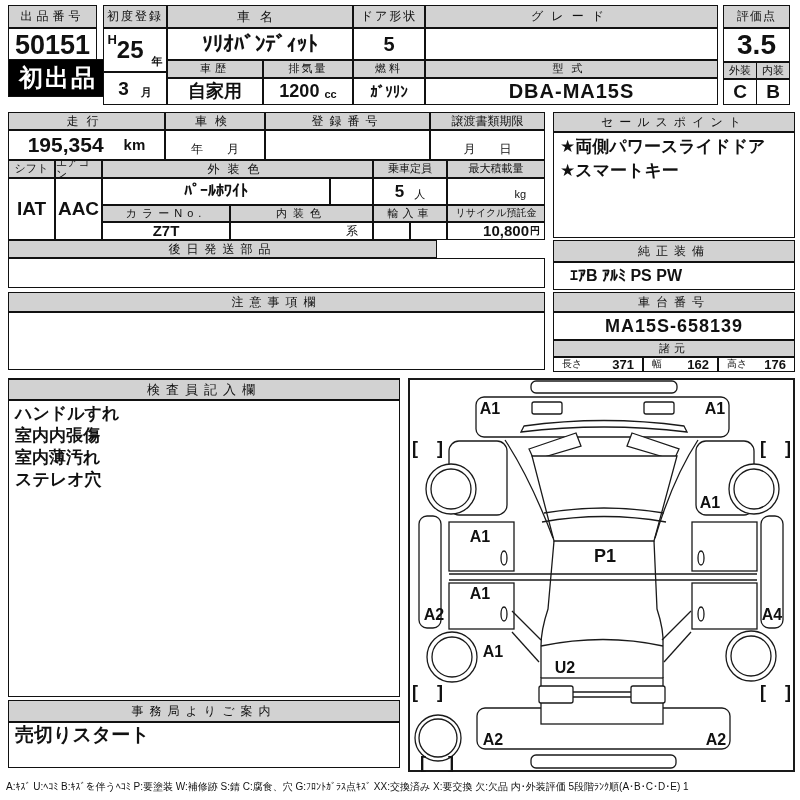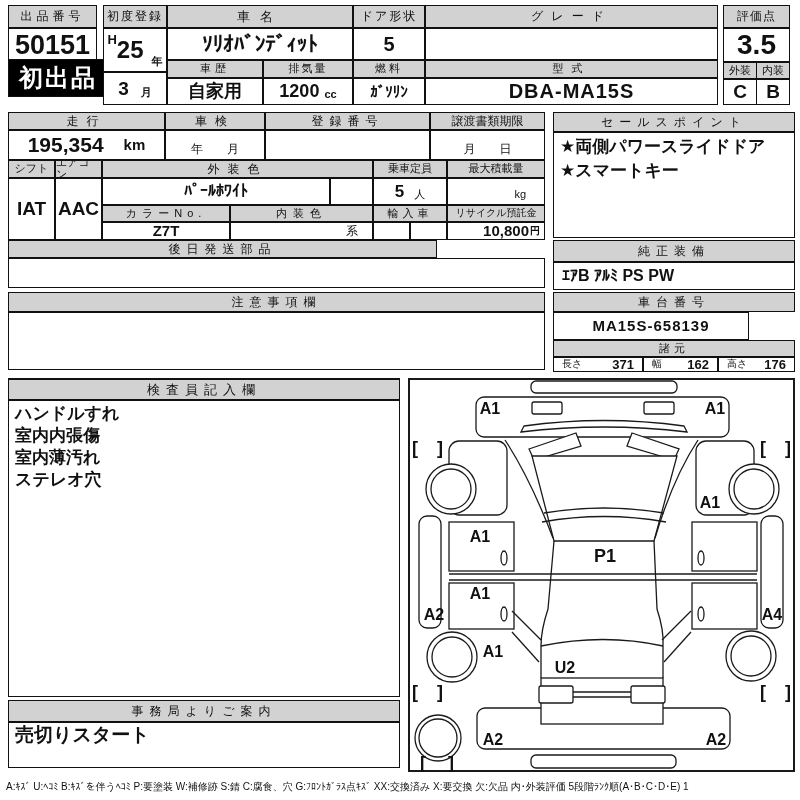--- a/index.html
+++ b/index.html
@@ -113,24 +113,24 @@
   <div>★スマートキー</div>
 </div>
 
 <div class="cell hdr ls6" style="left:8px;top:240px;width:429px;height:18px;font-size:12px">後日発送部品</div>
 <div class="cell" style="left:8px;top:258px;width:537px;height:30px"></div>
 
 <div class="cell hdr ls6" style="left:8px;top:292px;width:537px;height:20px;font-size:12px">注意事項欄</div>
 <div class="cell" style="left:8px;top:312px;width:537px;height:58px"></div>
 
 <div class="cell hdr ls6" style="left:553px;top:240px;width:242px;height:22px;font-size:12px">純正装備</div>
-<div class="cell val left" style="left:553px;top:262px;width:242px;height:28px;font-size:16px;padding-left:8px">ｴｱB ｱﾙﾐ PS PW</div>
+<div class="cell val left" style="left:553px;top:262px;width:242px;height:28px;font-size:16px;padding-left:16px">ｴｱB ｱﾙﾐ PS PW</div>
 
 <div class="cell hdr ls6" style="left:553px;top:292px;width:242px;height:20px;font-size:12px">車台番号</div>
-<div class="cell val" style="left:553px;top:312px;width:196px;height:28px;font-size:15px;letter-spacing:1px">MA15S-658139</div>
+<div class="cell val" style="left:553px;top:312px;width:242px;height:28px;font-size:18px;letter-spacing:1px">MA15S-658139</div>
 <div class="cell hdr ls4" style="left:553px;top:340px;width:242px;height:17px;font-size:11px">諸元</div>
 <div class="cell dim" style="left:553px;top:357px;width:90px;height:15px">
   <span style="font-size:10px">長さ</span>
     <span style="font-size:13px;font-weight:bold">371</span>
 </div>
 <div class="cell dim" style="left:643px;top:357px;width:75px;height:15px">
   <span style="font-size:10px">幅</span>
     <span style="font-size:13px;font-weight:bold">162</span>
 </div>
 <div class="cell dim" style="left:718px;top:357px;width:77px;height:15px">

